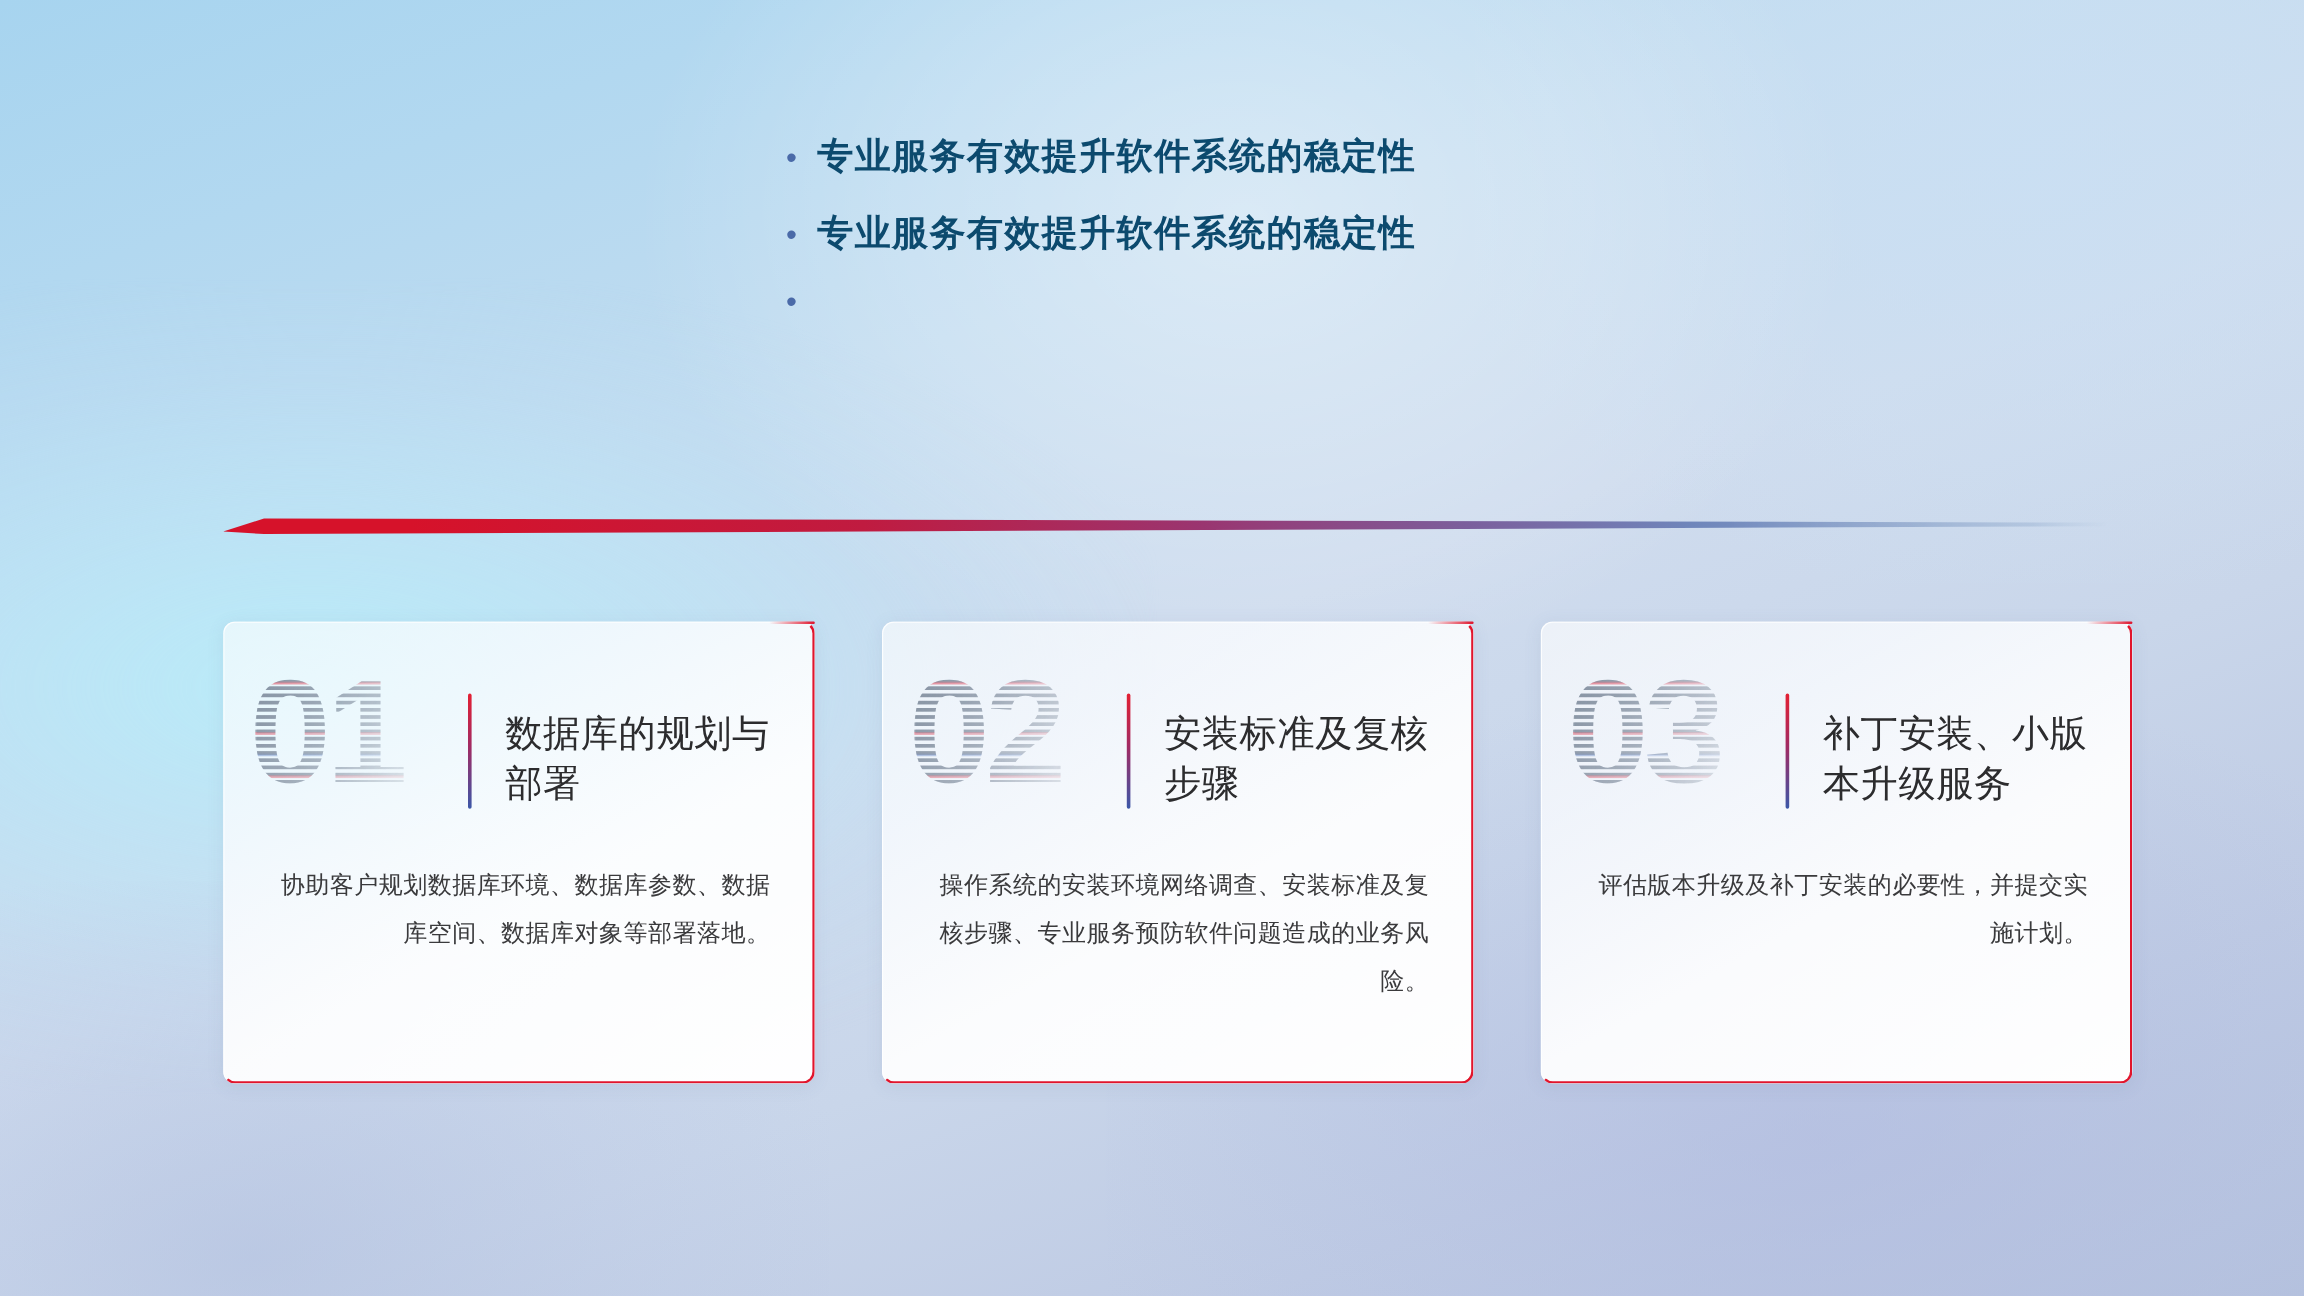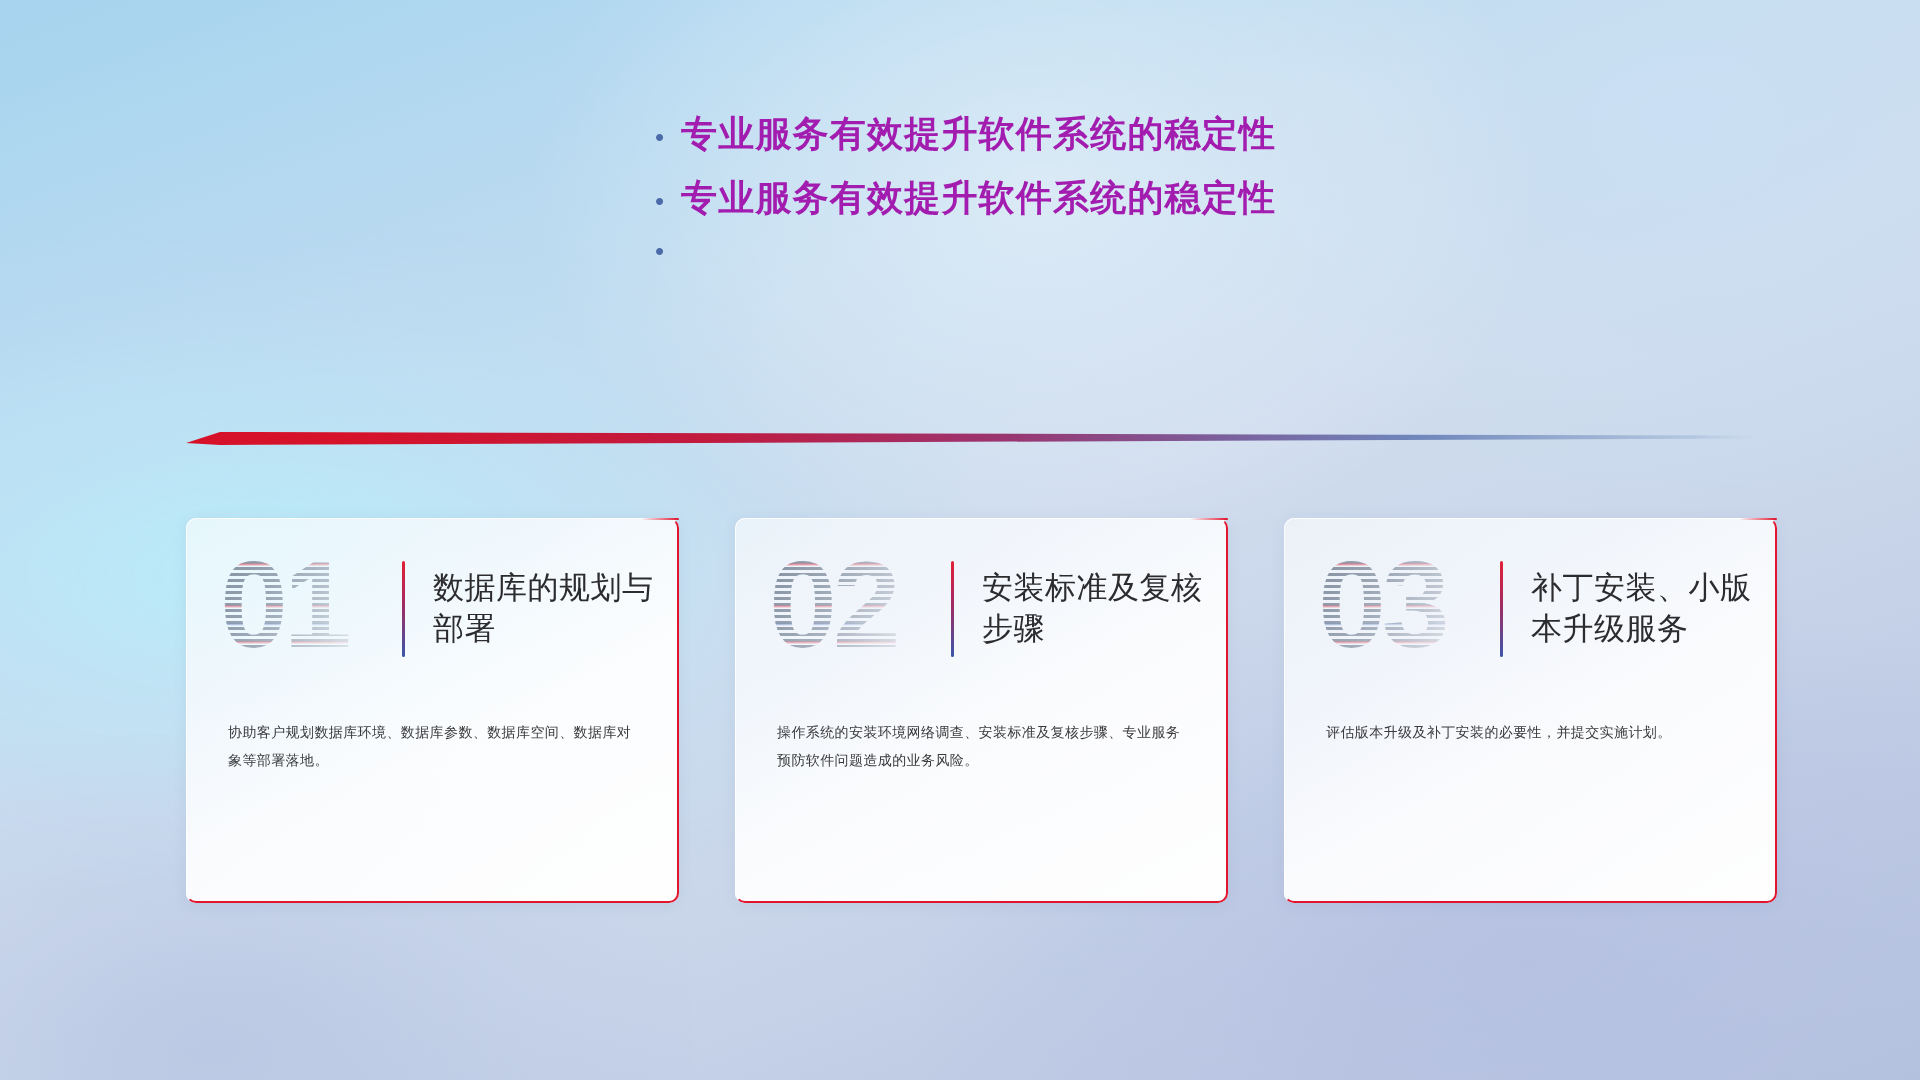--- a/index.html
+++ b/index.html
@@ -88,23 +88,23 @@
   }
   .bullet-dot {
     width: 26px;
     flex: 0 0 26px;
     color: #4a6aa8;
     font-size: 26px;
     line-height: 1;
   }
   .bullet-dot::before { content: "\2022"; }
   .bullet-text {
-    font-size: 36px;
+    font-size: 30px;
     font-weight: bold;
-    color: #a21caf;
+    color: #0c4a6e;
     letter-spacing: 1.2px;
     white-space: nowrap;
   }
 
   
   .divider-wrap {
     position: absolute;
     left: 186px; top: 424px;
     width: 1570px; height: 26px;
   }
@@ -156,25 +156,25 @@
     position: absolute;
     right: 0; top: 0;
     width: 38px; height: 2px;
     background: linear-gradient(90deg, rgba(225,21,44,0) 0%, #e1152c 100%);
     border-radius: 2px;
     pointer-events: none;
   }
 
   .card-head {
     position: absolute;
-    left: 12px; top: 26px;
+    left: 0; top: 26px;
     width: 100%;
     height: 130px;
     display: flex;
-    align-items: center;
+    align-items: flex-end;
   }
   .card-num {
     position: relative;
     width: 182px;
     flex: 0 0 182px;
     height: 120px;
     margin-left: 22px;
   }
   .card-num svg { display:block; width: 100%; height: 100%; }
 
@@ -192,25 +192,25 @@
     color: #2c2c2e;
     line-height: 1.32;
     letter-spacing: 0.5px;
     max-width: 248px;
   }
 
   .card-body {
     position: absolute;
     left: 42px; top: 200px;
     width: 414px;
-    font-size: 14px;
+    font-size: 20px;
     line-height: 2.0;
     color: #3a3a3c;
     letter-spacing: 0.4px;
-    text-align: left;
+    text-align: right;
   }
 </style>
 </head>
 <body>
 
 <div class="bg-base"></div>
 <div class="bg-glow-cyan"></div>
 <div class="bg-glow-sky"></div>
 <div class="bg-glow-white"></div>
 <div class="bg-glow-lav"></div>

